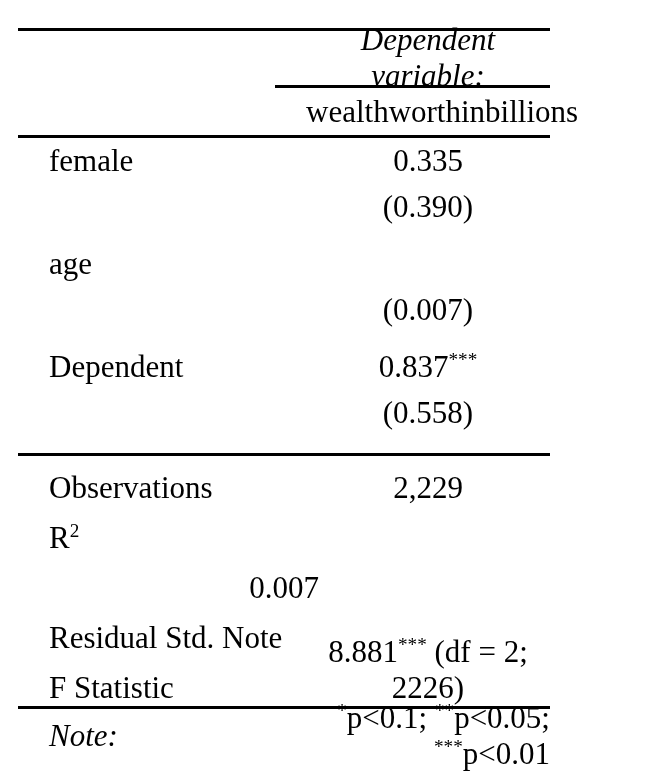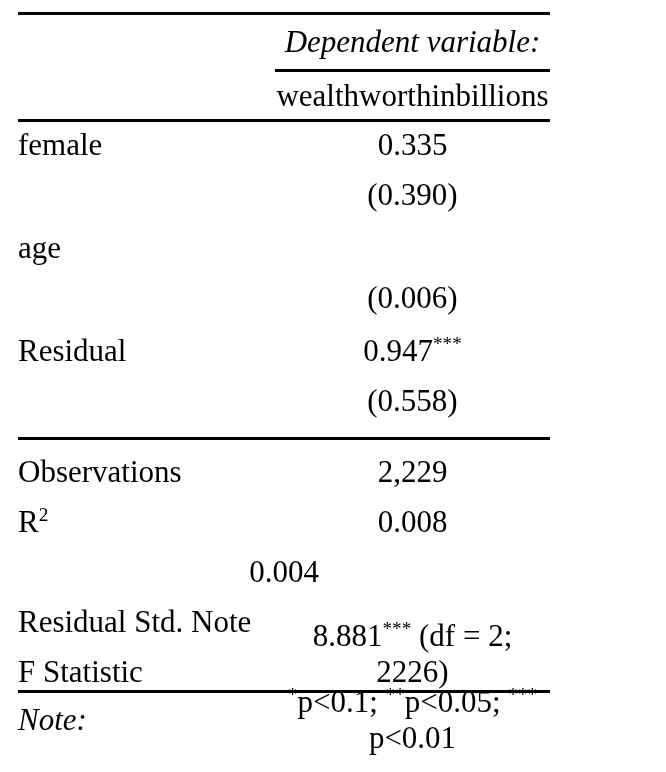--- a/index.html
+++ b/index.html
@@ -11,60 +11,61 @@
     width: 666px;
     height: 772px;
     color: #000000;
     font-family: "Liberation Serif", "DejaVu Serif", serif;
     font-size: 31px;
     overflow: hidden;
   }
   .sheet {
     box-sizing: border-box;
     width: 568px;
-    padding: 12px 18px 0 18px;
+    padding: 28px 18px 0 18px;
   }
   .rule {
     height: 3px;
     background: #000000;
   }
   .rule.partial {
     margin-left: 257px;
   }
   .row {
     display: flex;
     align-items: center;
   }
   .label-col {
     width: 257px;
     flex: 0 0 257px;
     text-align: left;
+    margin-left: 31px;
   }
   .value-col {
     flex: 1 1 auto;
     text-align: center;
   }
   .header-row { height: 54px; }
   .depvar-row { height: 47px; }
   .est-row    { height: 46px; }
-  .se-row     { height: 45px; align-items: flex-end; }
+  .se-row     { height: 45px; }
   .block-gap  { height: 12px; }
   .pre-rule-pad { height: 18px; }
   .stat-row   { height: 50px; align-items: flex-end; }
   .note-row   { height: 50px; padding-top: 2px; }
   .italic { font-style: italic; }
   .sup {
     display: inline-block;
     font-size: 0.62em;
     position: relative;
     top: -0.55em;
     line-height: 0;
   }
   .note-text {
-    text-align: center;
+    text-align: right;
   }
 </style>
 </head>
 <body>
 
 <div class="sheet">
 
   <div class="rule"></div>
 
   <div class="row header-row">
@@ -91,28 +92,28 @@
     <div class="label-col"></div>
     <div class="value-col">(0.390)</div>
   </div>
   <div class="block-gap"></div>
 
   <div class="row est-row">
     <div class="label-col">age</div>
   </div>
   <div class="row se-row">
     <div class="label-col"></div>
-    <div class="value-col">(0.006)</div>
+    <div class="value-col">(0.007)</div>
   </div>
   <div class="block-gap"></div>
 
   <div class="row est-row">
-    <div class="label-col">Residual</div>
+    <div class="label-col">Dependent</div>
     <div class="value-col">
-      <span>0.947</span><span class="sup">***</span>
+      <span>0.837</span><span class="sup">***</span>
     </div>
   </div>
   <div class="row se-row">
     <div class="label-col"></div>
     <div class="value-col">(0.558)</div>
   </div>
   <div class="pre-rule-pad"></div>
 
   <div class="rule"></div>
 
@@ -122,28 +123,25 @@
     </div>
     <div class="value-col">
       <span>2,229</span><span class="sup"></span><span></span>
     </div>
   </div>
 
   <div class="row stat-row">
     <div class="label-col">
       <span>R</span><span class="sup">2</span>
     </div>
-    <div class="value-col">
-      <span>0.008</span><span class="sup"></span><span></span>
-    </div>
   </div>
 
   <div class="row stat-row">
     <div class="value-col">
-      <span>0.004</span><span class="sup"></span><span></span>
+      <span>0.007</span><span class="sup"></span><span></span>
     </div>
   </div>
 
   <div class="row stat-row">
     <div class="label-col">
       <span>Residual Std. Note</span><span class="sup"></span>
     </div>
   </div>
 
   <div class="row stat-row">

